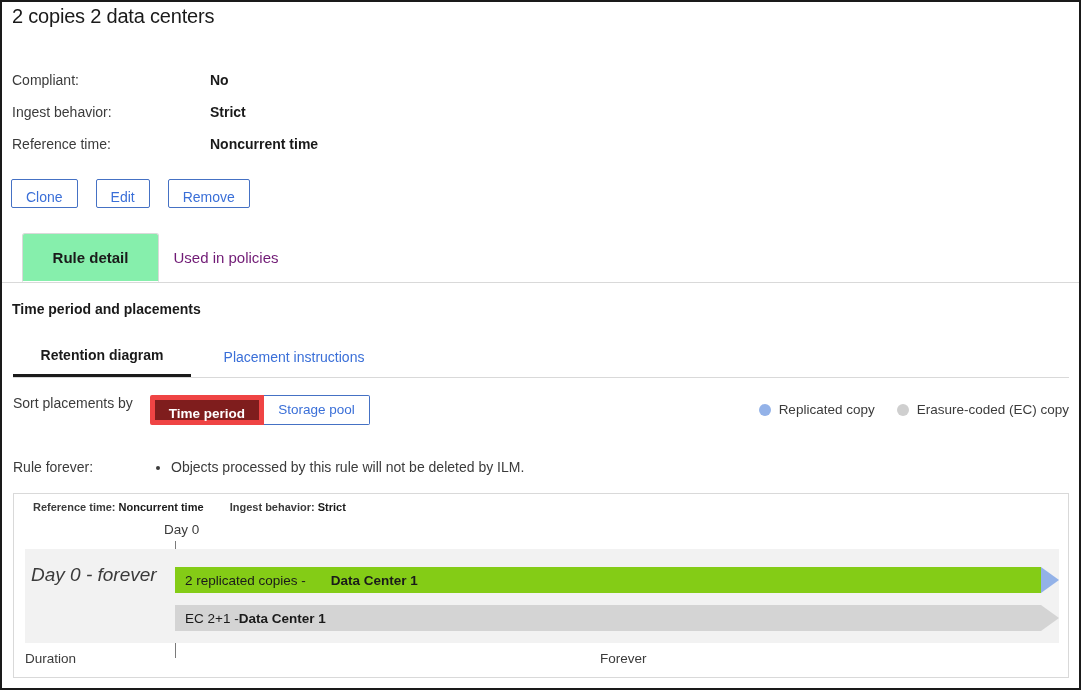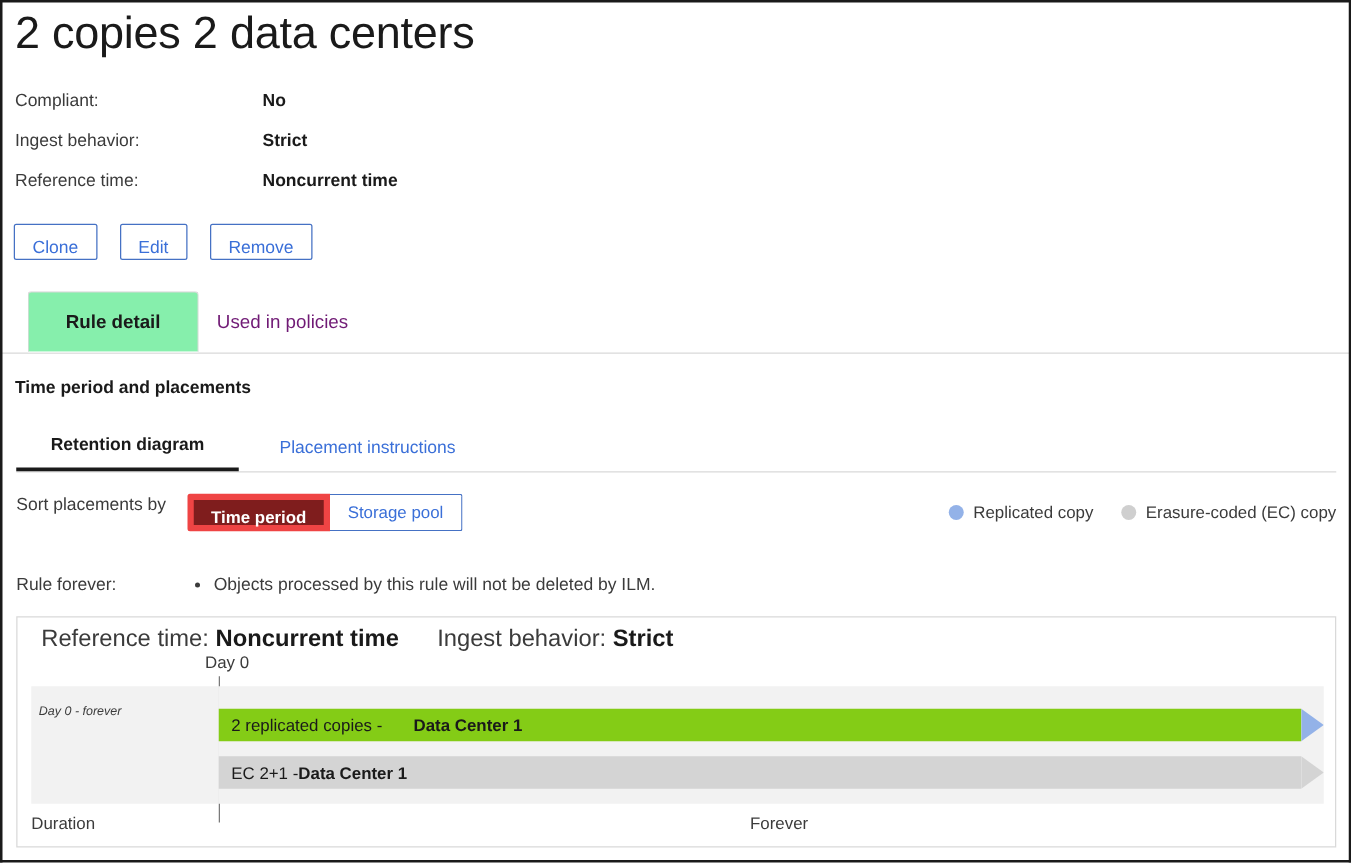--- a/index.html
+++ b/index.html
@@ -28,21 +28,21 @@
   .page-border-right {
     position: absolute; right: 0; top: 0; width: 2px; height: 690px;
     background: #1a1a1a;
   }
 
   .content { position: absolute; left: 0; top: 0; width: 1081px; height: 690px; }
 
   
   .page-title {
     position: absolute; left: 12px; top: 5px;
-    font-size: 36px; font-weight: 400; color: #1a1a1a;
+    font-size: 20px; font-weight: 400; color: #1a1a1a;
     letter-spacing: -0.2px; white-space: nowrap;
   }
 
   
   .meta { position: absolute; left: 12px; top: 64px; }
   .meta-row { display: flex; height: 32px; align-items: center; font-size: 14px; }
   .meta-label { width: 198px; color: #3b3b3b; }
   .meta-value { font-weight: bold; color: #1a1a1a; }
 
   
@@ -151,39 +151,39 @@
   .analysis-list li { font-size: 14px; color: #3b3b3b; line-height: 19px; }
 
   
   .diagram {
     position: absolute; left: 13px; top: 493px;
     width: 1056px; height: 185px;
     border: 1px solid #d9d9d9; background: #ffffff;
   }
   .diag-header {
     position: absolute; left: 19px; top: 7px;
-    font-size: 19px; color: #3b3b3b; white-space: nowrap;
+    font-size: 11px; color: #3b3b3b; white-space: nowrap; font-weight: bold;
   }
   .diag-header b { color: #1a1a1a; }
   .diag-header .gap { display: inline-block; width: 20px; }
   .day0-label {
     position: absolute; left: 150px; top: 28px;
     font-size: 13.5px; color: #3b3b3b; white-space: nowrap;
   }
   .vline {
     position: absolute; left: 161px; top: 47px;
     width: 1px; height: 117px; background: #7a7a7a;
   }
   .period-panel {
     position: absolute; left: 11px; top: 55px;
     width: 150px; height: 94px; background: #f2f2f2;
   }
   .period-label {
     position: absolute; left: 17px; top: 70px;
-    font-size: 10px; font-style: italic; color: #3b3b3b; white-space: nowrap;
+    font-size: 19px; font-style: italic; color: #3b3b3b; white-space: nowrap;
   }
   .band {
     position: absolute; left: 161px; top: 55px;
     width: 884px; height: 94px; background: #f2f2f2;
   }
   .bar-row {
     position: absolute; left: 161px;
     width: 884px; height: 26px;
     display: flex; align-items: stretch;
   }

